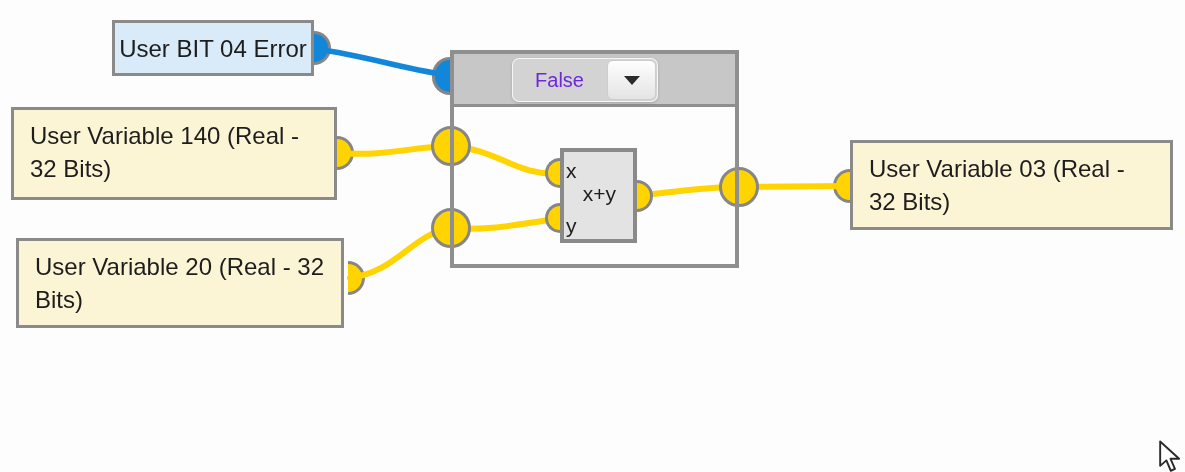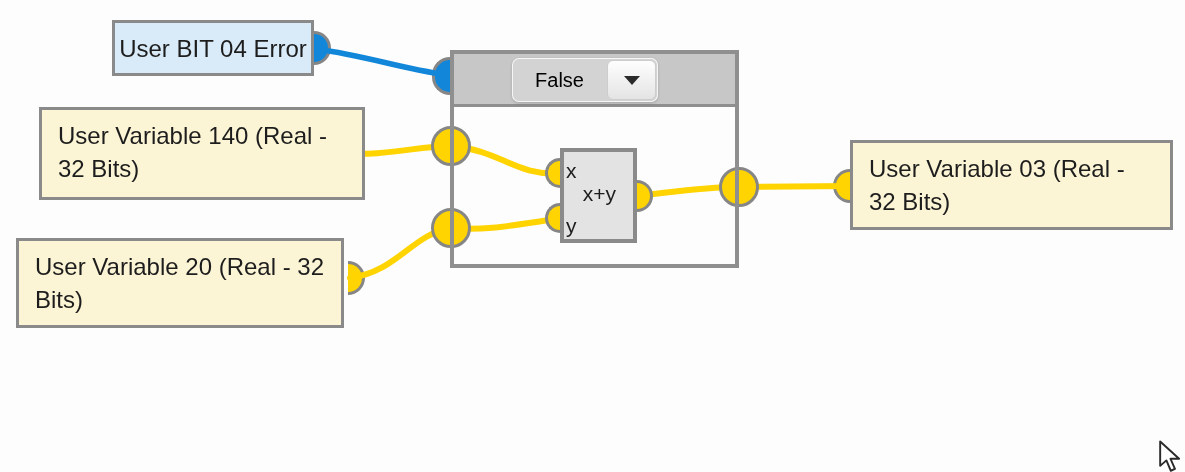--- a/index.html
+++ b/index.html
@@ -36,21 +36,21 @@
   .port.half-l{border-right:none;}
   .port.full{border-radius:50%;z-index:5;}
   .port.blue{background:#1287d9;}
   .port.z4{z-index:4;}
   
   .combo{position:absolute;left:512px;top:58px;width:146px;height:44px;z-index:7;
     display:flex;border-radius:7px;background:rgba(255,255,255,0.22);
     border:1px solid rgba(255,255,255,0.8);
     box-shadow:0 1px 3px rgba(0,0,0,0.18);box-sizing:border-box;}
   .combo-text{flex:1;display:flex;align-items:center;justify-content:center;
-    font-size:20px;color:#000000;}
+    font-size:20px;color:#6d28d9;}
   .combo-btn{width:49px;margin:1px;border-radius:6px;
     background:linear-gradient(#fefefe,#e4e4e4);
     border:1px solid #cdcdcd;display:flex;align-items:center;justify-content:center;
     box-sizing:border-box;}
   .tri-down{width:0;height:0;border-left:8px solid transparent;
     border-right:8px solid transparent;border-top:9px solid #2b2b2b;}
   
   .cursor{position:absolute;left:1157px;top:440px;z-index:10;}
 </style>
 </head>
@@ -69,21 +69,21 @@
     <path d="M350,278 C397,272 412,234 451,228" fill="none" stroke="#ffd400" stroke-width="6" stroke-linecap="round"></path>
     <path d="M451,228 C494,231 522,223 558,219" fill="none" stroke="#ffd400" stroke-width="6" stroke-linecap="round"></path>
     <path d="M637,196 C674,192 702,187 739,187" fill="none" stroke="#ffd400" stroke-width="6" stroke-linecap="round"></path>
     <path d="M739,187 L850,186" fill="none" stroke="#ffd400" stroke-width="6" stroke-linecap="round"></path>
   </svg>
 
   <div class="box bit" style="left:112px;top:20px;width:202px;height:56px;">
     <span>User BIT 04 Error</span>
   </div>
 
-  <div class="box var" style="left:11px;top:107px;width:326px;height:93px;margin-left:28px;">
+  <div class="box var" style="left:11px;top:107px;width:326px;height:93px;">
     <span>User Variable 140 (Real - 32 Bits)</span>
   </div>
 
   <div class="box var" style="left:16px;top:238px;width:328px;height:90px;">
     <span>User Variable 20 (Real - 32 Bits)</span>
   </div>
 
   <div class="box var" style="left:850px;top:140px;width:323px;height:90px;">
     <span>User Variable 03 (Real - 32 Bits)</span>
   </div>

